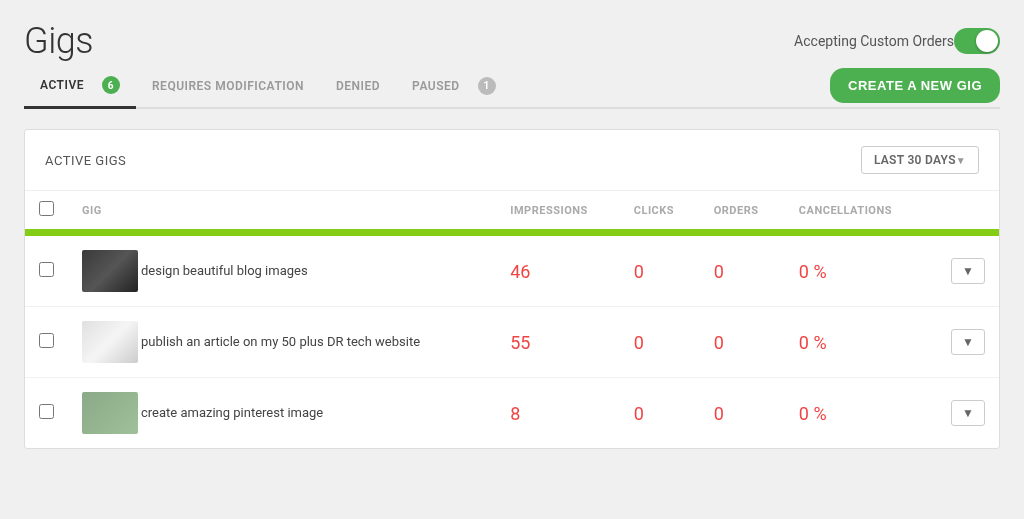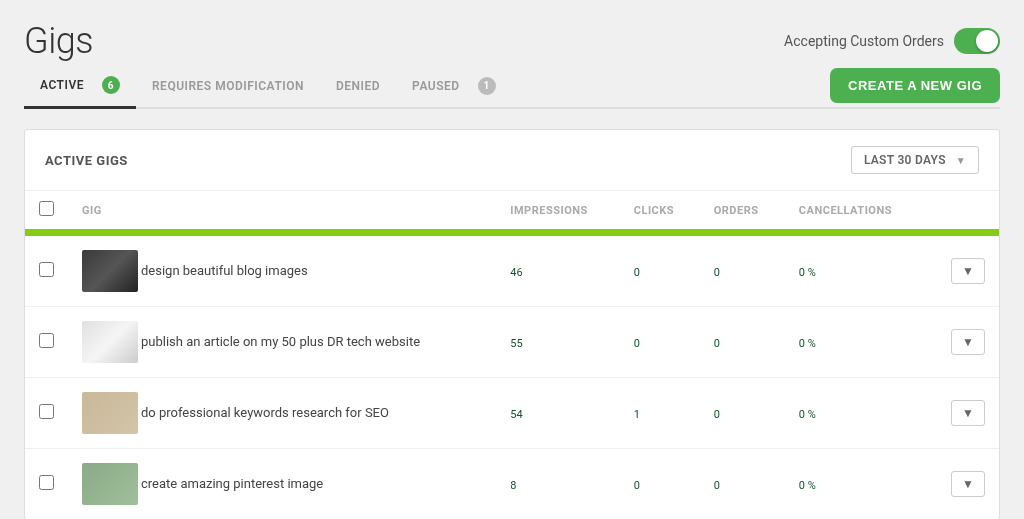--- a/index.html
+++ b/index.html
@@ -22,21 +22,20 @@
     }
     .page-title {
       font-size: 36px;
       font-weight: 300;
       color: #333;
       letter-spacing: -0.5px;
     }
     .custom-orders-area {
       display: flex;
       align-items: center;
-      gap: 10px;
     }
     .custom-orders-label {
       font-size: 14px;
       color: #555;
       font-weight: 400;
     }
     .toggle-switch {
       position: relative;
       width: 46px;
       height: 26px;
@@ -112,49 +111,49 @@
     .create-btn {
       background: #4caf50;
       color: #fff;
       border: none;
       padding: 10px 18px;
       font-size: 13px;
       font-weight: 700;
       letter-spacing: 0.5px;
       cursor: pointer;
       text-transform: uppercase;
-      border-radius: 7px;
+      border-radius: 14px;
       white-space: nowrap;
     }
 
     
     .main-card {
       background: #fff;
       border: 1px solid #ddd;
       border-radius: 3px;
       margin-top: 20px;
     }
     .card-header {
       display: flex;
       align-items: center;
       justify-content: space-between;
       padding: 16px 20px;
       border-bottom: 1px solid #eee;
     }
     .card-title {
       font-size: 13px;
-      font-weight: 700;
+      font-weight: 400;
       color: #555;
       letter-spacing: 0.5px;
       text-transform: uppercase;
     }
     .period-dropdown {
       display: flex;
       align-items: center;
-      gap: 10px;
+      gap: 0;
       border: 1px solid #ccc;
       padding: 6px 12px;
       border-radius: 3px;
       cursor: pointer;
       font-size: 12px;
       color: #666;
       font-weight: 600;
       letter-spacing: 0.3px;
     }
     .period-dropdown .arrow {
@@ -232,22 +231,22 @@
     .checkbox-cell {
       width: 40px;
     }
     input[type="checkbox"] {
       width: 15px;
       height: 15px;
       cursor: pointer;
       accent-color: #4caf50;
     }
     .stat-val {
-      color: #14532d;
-      font-size: 11px;
+      color: #ef4444;
+      font-size: 18px;
     }
   </style>
 </head>
 <body>
 
 <div class="page-wrapper">
 
   <div class="top-header">
     <h1 class="page-title">Gigs</h1>
     <div class="custom-orders-area">
@@ -338,38 +337,20 @@
       <td class="row-actions">
         <button class="action-btn">▼</button>
       </td>
     </tr>
           <tr>
       <td class="checkbox-cell">
         <input type="checkbox" style="">
       </td>
       <td>
         <div class="gig-cell">
-          <div class="gig-thumb thumb-3"></div>
-          <span class="gig-name">do professional keywords research for SEO</span>
-        </div>
-      </td>
-      <td><span class="stat-val">54</span></td>
-      <td><span class="stat-val">1</span></td>
-      <td><span class="stat-val">0</span></td>
-      <td><span class="stat-val">0 %</span></td>
-      <td class="row-actions">
-        <button class="action-btn">▼</button>
-      </td>
-    </tr>
-          <tr>
-      <td class="checkbox-cell">
-        <input type="checkbox" style="">
-      </td>
-      <td>
-        <div class="gig-cell">
           <div class="gig-thumb thumb-4"></div>
           <span class="gig-name">create amazing pinterest image</span>
         </div>
       </td>
       <td><span class="stat-val">8</span></td>
       <td><span class="stat-val">0</span></td>
       <td><span class="stat-val">0</span></td>
       <td><span class="stat-val">0 %</span></td>
       <td class="row-actions">
         <button class="action-btn">▼</button>

